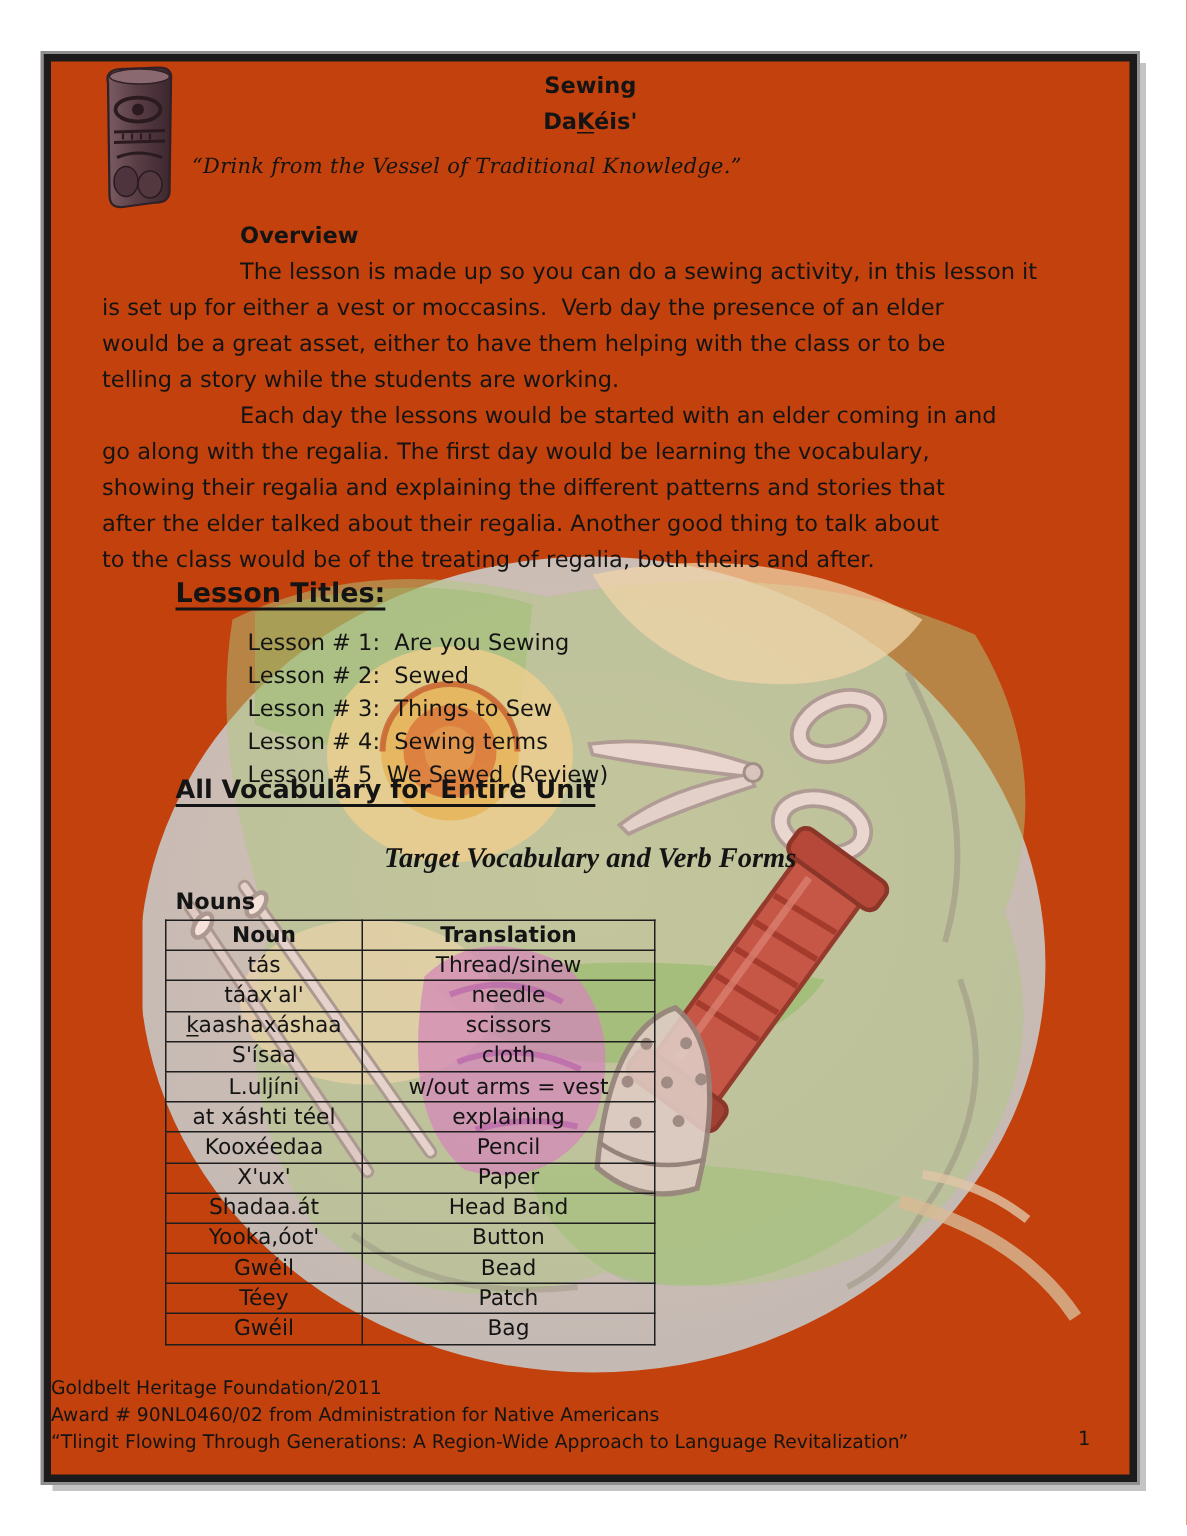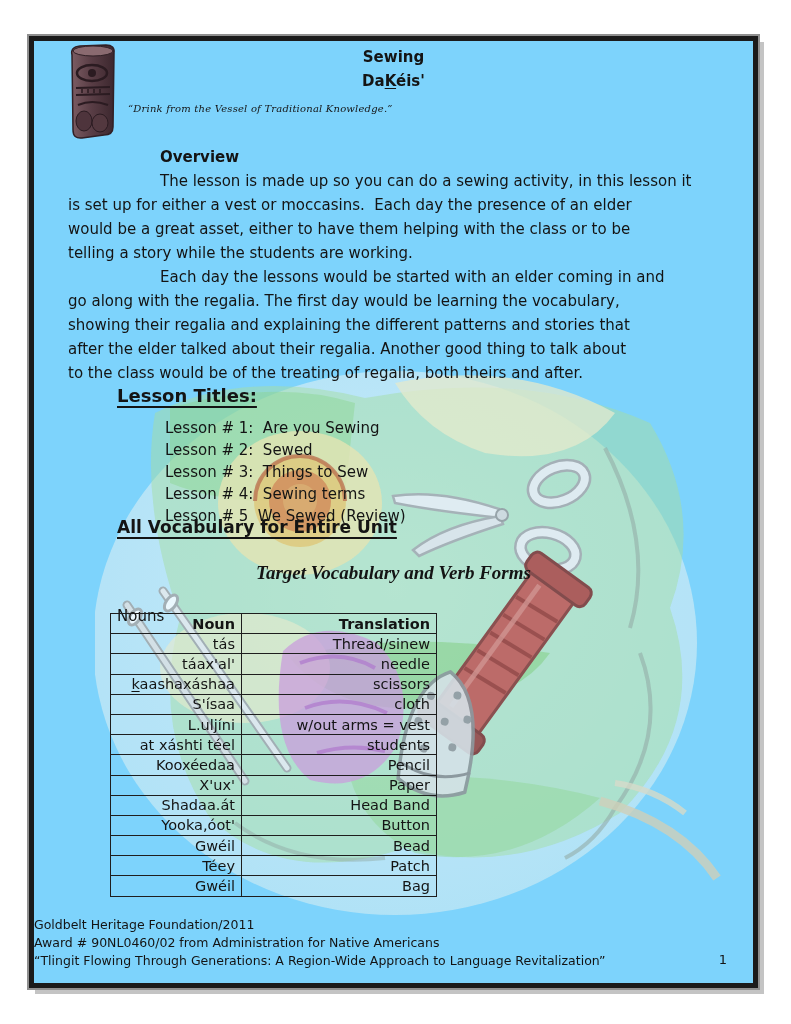--- a/index.html
+++ b/index.html
@@ -2,60 +2,60 @@
 <html><head>
 <meta charset="utf-8">
 <style>
   html,body { margin:0; padding:0; }
   body {
     width:791px; height:1024px; background:#ffffff; position:relative;
     font-family:"DejaVu Sans", sans-serif; color:#141414; overflow:hidden;
   }
   .frame {
     position:absolute; left:29px; top:36px; width:729px; height:952px;
-    box-sizing:border-box; background:#7dd3fc;
+    box-sizing:border-box; background:#c2410c;
     border:5px solid #1b1b1b; outline:2px solid #8f8f8f;
     box-shadow:6px 6px 0 rgba(125,125,125,.45);
   }
   .frame-inner { position:relative; width:100%; height:100%; overflow:hidden; }
   .watermark { position:absolute; left:61px; top:312px; width:645px; height:575px; z-index:0; }
   .content { position:absolute; left:0; top:0; right:0; bottom:0; z-index:1; }
 
   .totem { position:absolute; left:28px; top:2px; width:62px; height:98px; }
 
   .title-block { position:absolute; left:0; top:4px; width:100%; text-align:center;
     font-weight:bold; font-size:15px; line-height:24px; }
   .u { text-decoration:underline; text-underline-offset:2px; }
 
   .quote { position:absolute; left:94px; top:62px; font-family:"DejaVu Serif", serif;
-    font-style:italic; font-size:10px; letter-spacing:.2px; }
+    font-style:italic; font-size:14px; letter-spacing:.2px; }
 
   .overview-heading { position:absolute; left:126px; top:107px; font-weight:bold; font-size:15px; }
   .para { position:absolute; left:34px; font-size:15px; line-height:24px; }
   .para-1 { top:128px; } .para-2 { top:224px; }
   .line { white-space:pre; }
   .indent { padding-left:92px; }
 
   .lessons-heading { position:absolute; left:83px; top:344px; font-size:18px; font-weight:bold;
     text-decoration:underline; text-decoration-thickness:2px; text-underline-offset:4px; }
   .lesson-items { position:absolute; left:131px; top:376px; font-size:15px; line-height:22px; }
   .lesson-items .line { white-space:pre; }
 
   .vocab-heading { position:absolute; left:83px; top:476px; font-size:17px; font-weight:bold;
     text-decoration:underline; text-decoration-thickness:2px; text-underline-offset:4px; }
 
   .target-heading { position:absolute; left:0; top:521px; width:100%; text-align:center;
     font-family:"Liberation Serif", serif; font-weight:bold; font-style:italic; font-size:19px; }
 
-  .nouns-label { position:absolute; left:83px; top:566px; font-weight:normal; font-size:15px; }
+  .nouns-label { position:absolute; left:83px; top:551px; font-weight:bold; font-size:15px; }
 
   .vocab-table { position:absolute; left:76px; top:572px; border-collapse:collapse;
     font-size:14.5px; background:transparent; }
   .vocab-table th, .vocab-table td {
-    border:1.6px solid #1e1e1e; padding:0 6px; height:19.2px; text-align:right;
+    border:1.6px solid #1e1e1e; padding:0 6px; height:19.2px; text-align:center;
     font-weight:normal; white-space:pre;
   }
   .vocab-table th { font-weight:bold; }
   .col-noun  { width:118px; }
   .col-trans { width:182px; }
 
   .footer { position:absolute; left:0; top:875px; width:100%; text-align:left;
     font-size:12.5px; line-height:18px; }
   .page-number { position:absolute; right:26px; top:911px; font-size:13px; }
 </style>
@@ -169,21 +169,21 @@
         <div>Sewing</div>
         <div><span>Da</span><span class="u">K</span><span>éis'</span></div>
       </div>
 
       <div class="quote">“Drink from the Vessel of Traditional Knowledge.”</div>
 
       <div class="overview-heading">Overview</div>
 
       <div class="para para-1">
         <div class="line indent">The lesson is made up so you can do a sewing activity, in this lesson it</div>
-        <div class="line">is set up for either a vest or moccasins.  Each day the presence of an elder</div>
+        <div class="line">is set up for either a vest or moccasins.  Verb day the presence of an elder</div>
         <div class="line">would be a great asset, either to have them helping with the class or to be</div>
         <div class="line">telling a story while the students are working.</div>
       </div>
 
       <div class="para para-2">
         <div class="line indent">Each day the lessons would be started with an elder coming in and</div>
         <div class="line">go along with the regalia. The first day would be learning the vocabulary,</div>
         <div class="line">showing their regalia and explaining the different patterns and stories that</div>
         <div class="line">after the elder talked about their regalia. Another good thing to talk about</div>
         <div class="line">to the class would be of the treating of regalia, both theirs and after.</div>
@@ -228,21 +228,21 @@
           <tr>
               <td><span class="u"></span><span>S'ísaa</span></td>
               <td>cloth</td>
             </tr>
           <tr>
               <td><span class="u"></span><span>L.uljíni</span></td>
               <td>w/out arms = vest</td>
             </tr>
           <tr>
               <td><span class="u"></span><span>at xáshti téel</span></td>
-              <td>students</td>
+              <td>explaining</td>
             </tr>
           <tr>
               <td><span class="u"></span><span>Kooxéedaa</span></td>
               <td>Pencil</td>
             </tr>
           <tr>
               <td><span class="u"></span><span>X'ux'</span></td>
               <td>Paper</td>
             </tr>
           <tr>

